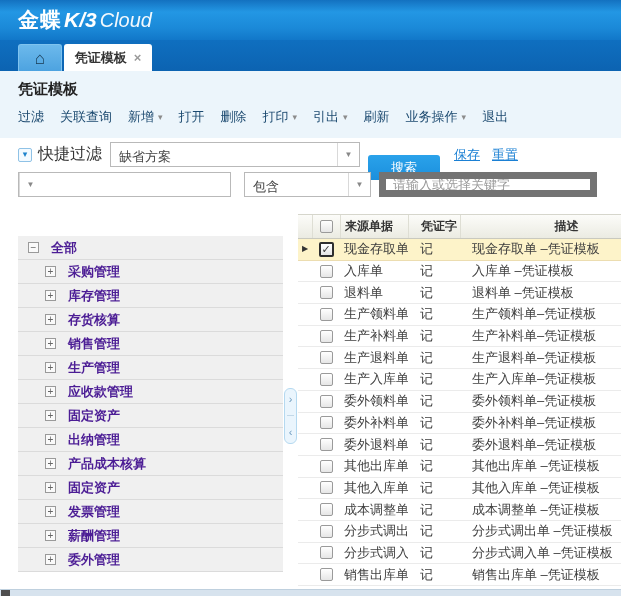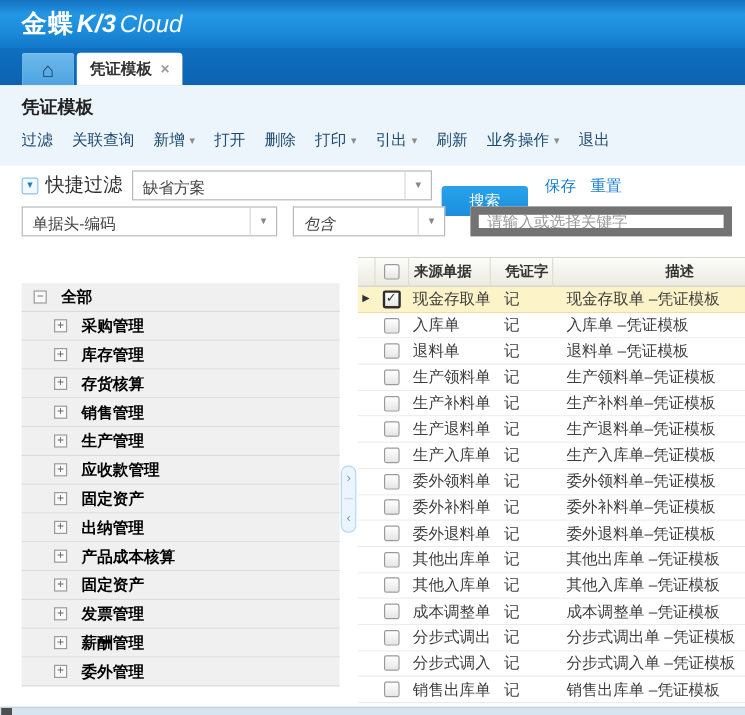--- a/index.html
+++ b/index.html
@@ -46,43 +46,43 @@
   .qf-label { font-size:16px; color:#333; margin-right:8px; }
   .select { height:25px; background:#fff; border:1px solid #b9b9b9; display:flex; align-items:flex-end; cursor:pointer; }
   .select .sel-text { flex:1; font-size:13px; color:#444; padding:0 8px; white-space:nowrap; overflow:hidden; }
   .select .sel-btn { width:22px; height:100%; border-left:1px solid #d9d9d9; display:flex;
     align-items:center; justify-content:center; }
   .select .sel-caret { font-size:8px; color:#888; }
   .sel-scheme { width:250px; margin-right:8px; }
   .search-btn { width:72px; height:25px; border:none; border-radius:3px; cursor:pointer;
     background:linear-gradient(180deg,#2aa2ea,#1b8fdd); color:#fff; font-size:13px;
     font-family:inherit; margin-right:14px;margin-top:26px; }
-  .qf-link { font-size:13px; color:#1b80d4; margin-right:12px; cursor:pointer; }
+  .qf-link { font-size:13px; color:#1b80d4; margin-right:12px; cursor:pointer;text-decoration:underline; }
 
   
   .f-row { position:absolute; left:18px; top:101px; height:25px; display:flex; align-items:center; }
   .sel-field { width:213px; margin-right:13px; }
-  .sel-op { width:127px; margin-right:21px;font-style:italic; }
+  .sel-op { width:127px; margin-right:8px; }
   .kw-input { width:218px; height:25px; border:7px solid #737373; font-size:13px; color:#444;
     padding:0 7px; font-family:inherit; }
   .kw-input::placeholder { color:#999; }
 
   
   .main { position:absolute; left:0; top:139px; width:621px; height:379px; background:#fff; }
 
   .tree-panel { position:absolute; left:18px; top:0; width:265px; height:379px; background:#fff; }
   .tree-list { position:absolute; left:0; top:26px; width:265px; }
   .tree-row { height:24px; background:#f0f0f0; border-bottom:1px solid #dbdbdb;
     display:flex; align-items:center; cursor:pointer; }
   .expander { width:11px; height:11px; border:1px solid #9a9a9a; background:#fafafa;
     display:flex; align-items:center; justify-content:center;
     font-size:10px; line-height:1; color:#666; flex:none; cursor:pointer; }
   .tree-row.root .expander { margin-left:10px; }
   .tree-row.child .expander { margin-left:27px; }
-  .tree-label { font-size:13px; font-weight:bold; color:#000000; margin-left:12px; white-space:nowrap; }
+  .tree-label { font-size:13px; font-weight:bold; color:#4c1d95; margin-left:12px; white-space:nowrap; }
 
   .splitter { position:absolute; left:284px; top:178px; width:13px; height:56px;
     background:#eaf5fd; border:1px solid #b5d9f0; border-radius:6px;
     display:flex; flex-direction:column; align-items:center; justify-content:space-around; cursor:pointer; }
   .sp-glyph { font-size:11px; color:#6f9cbf; line-height:1; }
   .sp-div { width:7px; height:1px; background:#c2d8e8; }
 
   
   .grid { position:absolute; left:298px; top:4px; width:323px; height:373px; overflow:hidden; }
   .g-head, .g-row { display:flex; width:374px; }
@@ -187,21 +187,20 @@
           <span class="sel-caret">▼</span>
         </span>
       </div>
       <button class="search-btn">搜索</button>
       <span class="qf-link">保存</span>
       <span class="qf-link">重置</span>
     </div>
 
     <div class="f-row">
       <div class="select sel-field">
-        <span class="sel-text">单据头-编码</span>
         <span class="sel-btn">
           <span class="sel-caret">▼</span>
         </span>
       </div>
       <div class="select sel-op">
         <span class="sel-text">包含</span>
         <span class="sel-btn">
           <span class="sel-caret">▼</span>
         </span>
       </div>

